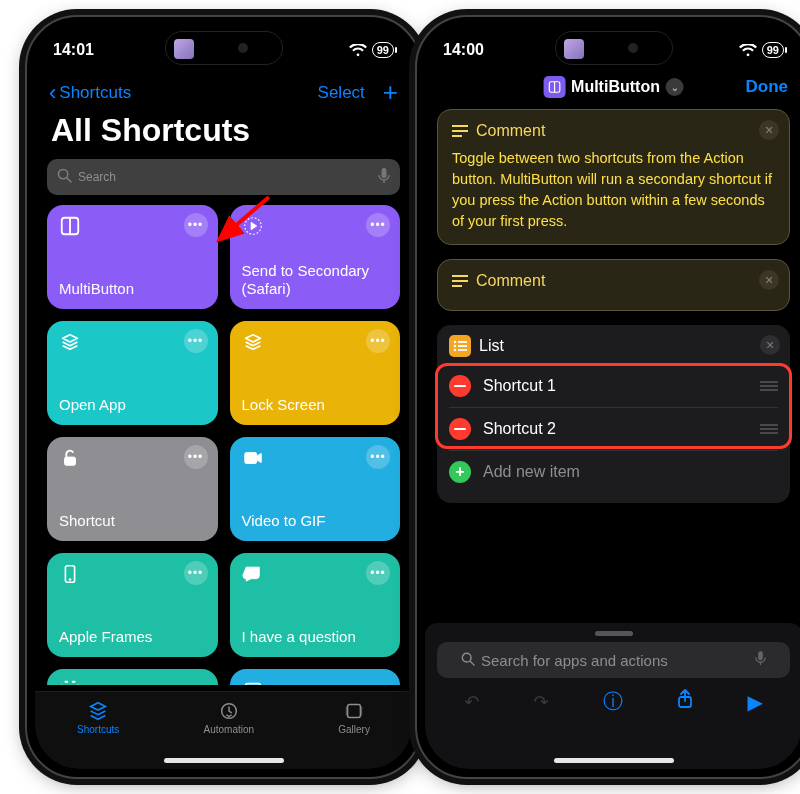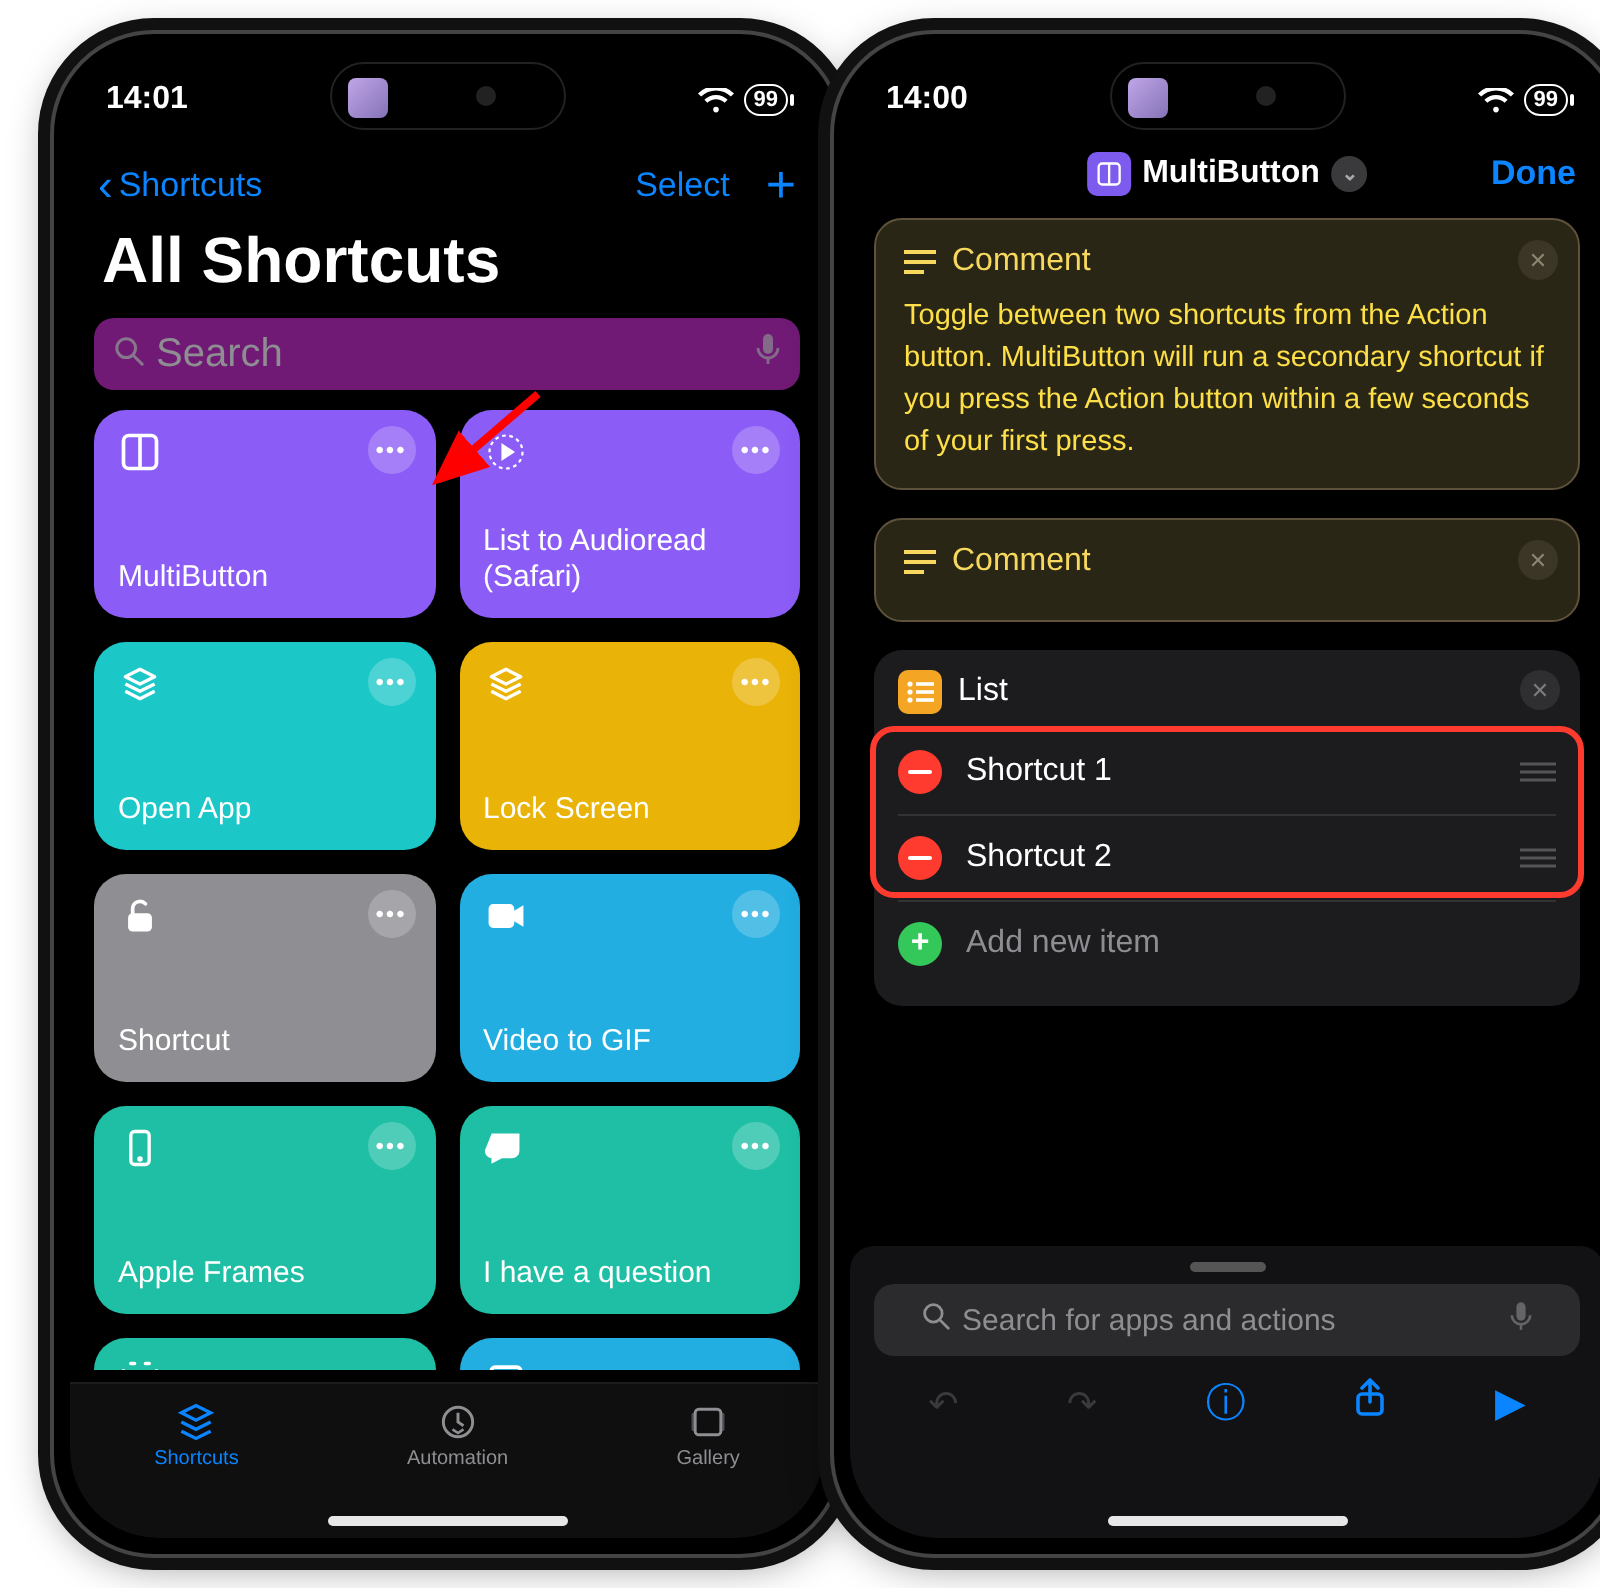--- a/index.html
+++ b/index.html
@@ -82,26 +82,26 @@
   .navL .back { display:flex; align-items:center; gap:3px; cursor:pointer; }
   .chev { font-size: 22px; line-height: 1; font-weight:400; }
   .navL .rbtns { display:flex; align-items:center; gap:18px; }
   .plus { font-size: 26px; font-weight: 300; }
   .titleL {
     color:#fff; font-size: 32px; font-weight: 700;
     padding: 2px 16px 10px;
   }
   .search {
     margin: 0 12px 10px;
-    background: #701a75;
+    background: #404040;
     border-radius: 10px;
     height: 36px;
     display:flex; align-items:center;
     padding: 0 10px;
-    color:#8d8d92; font-size:20px;
+    color:#8d8d92; font-size:12px;
   }
   .search .sicon { margin-right:6px; opacity:.8;}
   .search .mic { margin-left:auto; opacity:.7;}
 
   .grid {
     padding: 0 12px;
     display:grid;
     grid-template-columns: 1fr 1fr;
     gap: 12px;
     height: 480px;
@@ -309,21 +309,21 @@
                 <line x1="12" y1="3" x2="12" y2="21" stroke="#fff" stroke-width="2"></line>
               </svg></span>
           <span class="tname">MultiButton</span>
         </div>
         <div class="tile" style="background:#8b5cf6">
           <span class="more">•••</span>
           <span><svg class="tsvg" viewBox="0 0 24 24">
                 <circle cx="12" cy="12" r="9" fill="none" stroke="#fff" stroke-width="1.2" stroke-dasharray="2 2"></circle>
                 <polygon points="10,8 16,12 10,16" fill="#fff"></polygon>
               </svg></span>
-          <span class="tname">List to Audioread (Safari)</span>
+          <span class="tname">Send to Secondary (Safari)</span>
         </div>
 
         <div class="tile" style="background:#1cc7c7">
           <span class="more">•••</span>
           <span><svg class="tsvg" viewBox="0 0 24 24">
                 <path d="M4 8l8-4 8 4-8 4-8-4zm0 4l8 4 8-4m-16 4l8 4 8-4" fill="none" stroke="#fff" stroke-width="1.8" stroke-linejoin="round"></path>
               </svg></span>
           <span class="tname">Open App</span>
         </div>
         <div class="tile" style="background:#eab308">

